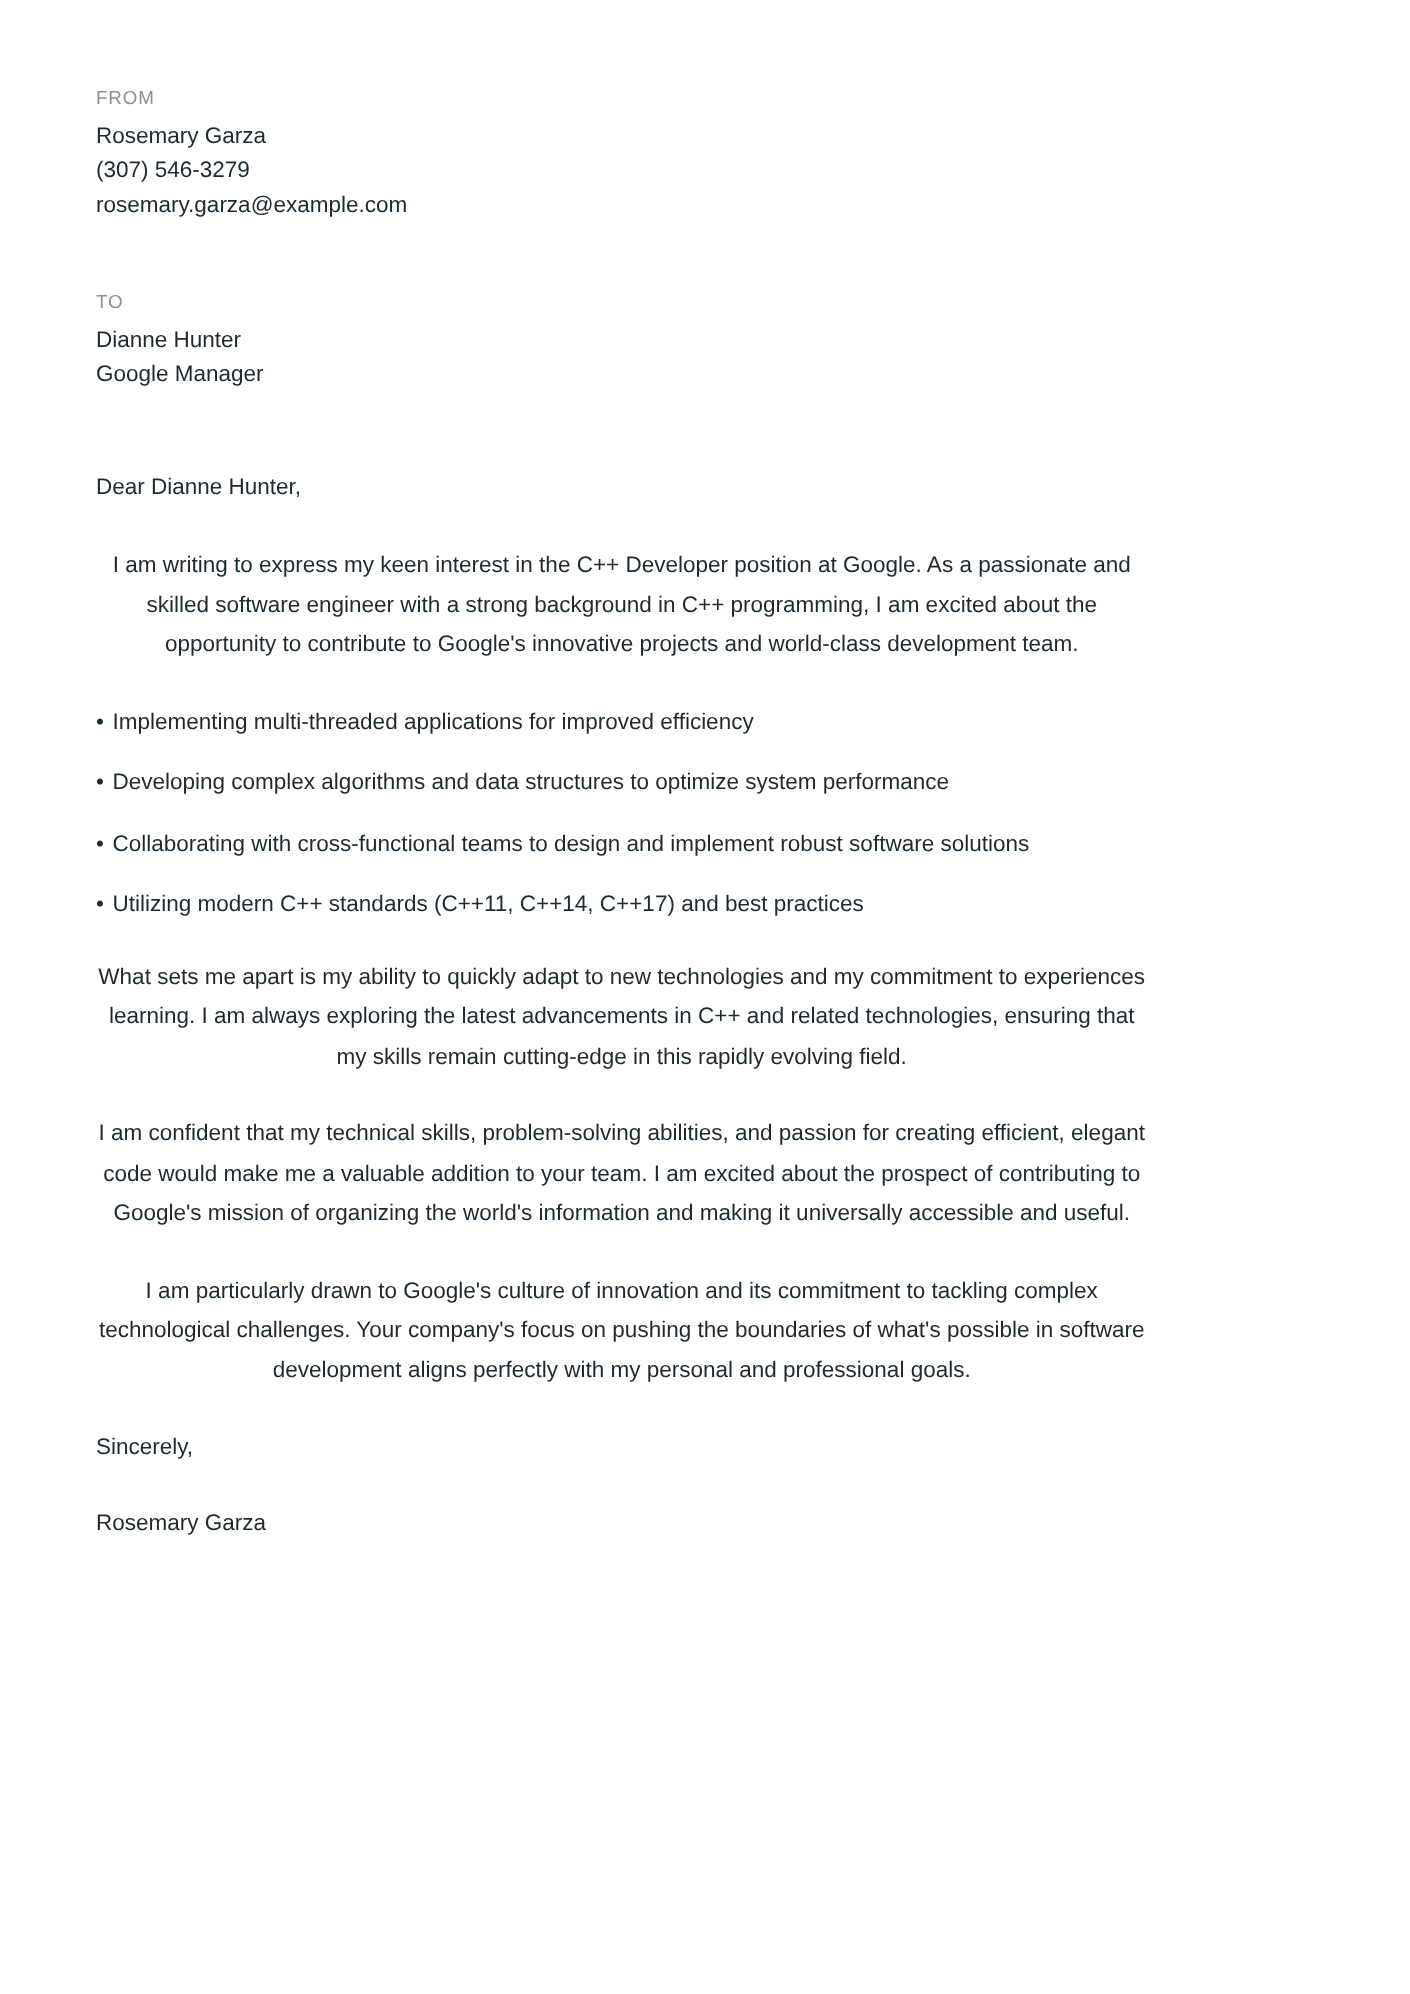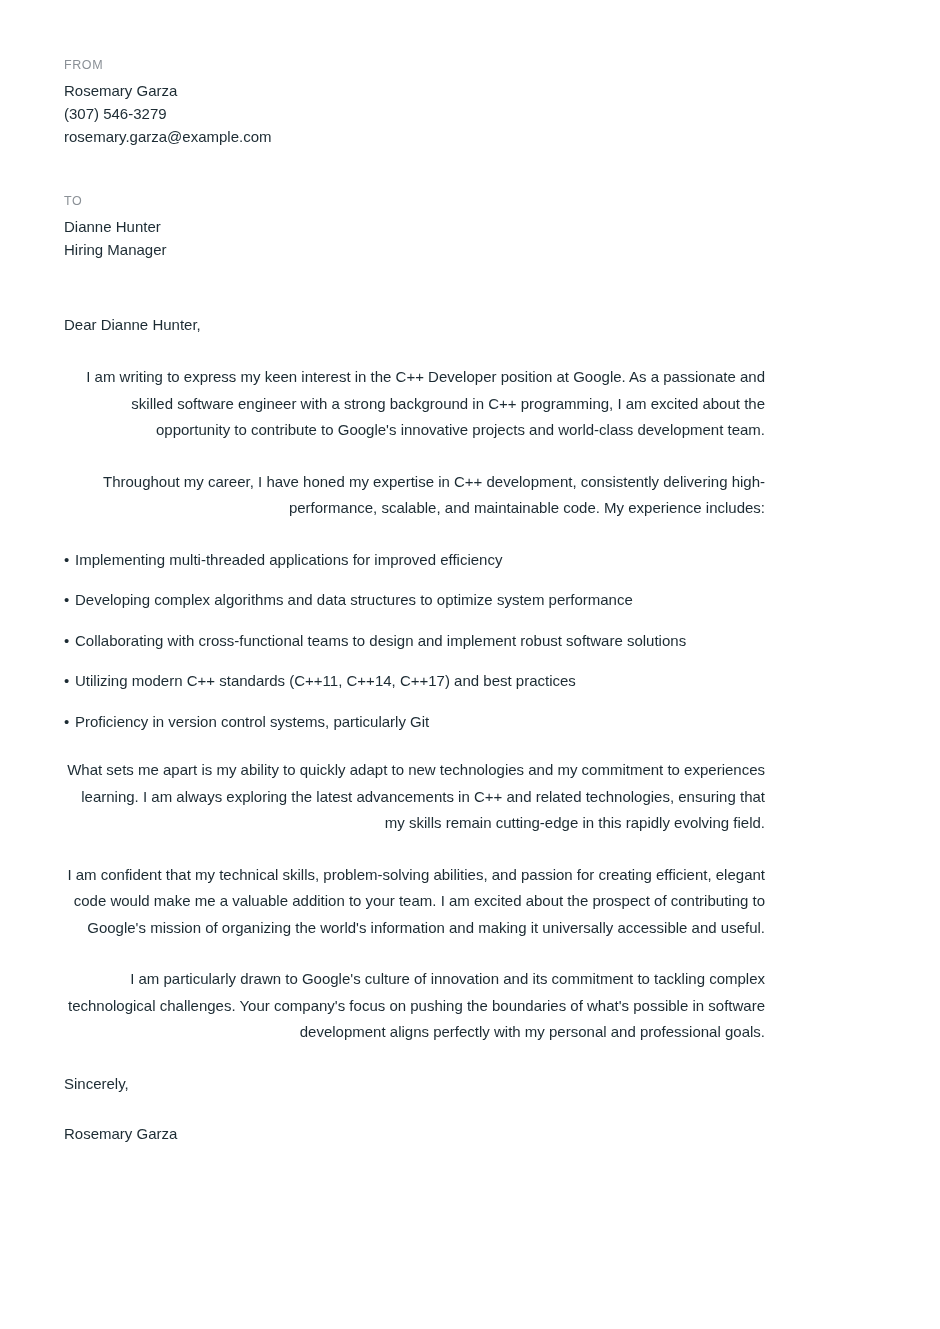--- a/index.html
+++ b/index.html
@@ -44,21 +44,21 @@
     font-size: 15px;
     line-height: 23px;
     color: #1c2b33;
     margin-bottom: 28px;
   }
   p.body-para {
     font-size: 15px;
     line-height: 26.5px;
     color: #1c2b33;
     margin: 0 0 25px 0;
-    text-align: right;
+    text-align: center;
   }
   ul.bullets {
     list-style: none;
     margin: 0 0 22px 0;
     padding: 0;
   }
   ul.bullets li {
     font-size: 15px;
     line-height: 26.5px;
     color: #1c2b33;
@@ -94,34 +94,32 @@
   <div class="from-block">
     <div class="section-label">FROM</div>
     <div class="block-line">Rosemary Garza</div>
     <div class="block-line">(307) 546-3279</div>
     <div class="block-line">rosemary.garza@example.com</div>
   </div>
 
   <div class="to-block">
     <div class="section-label">TO</div>
     <div class="block-line">Dianne Hunter</div>
-    <div class="block-line">Hiring Manager</div>
+    <div class="block-line">Google Manager</div>
   </div>
 
   <div class="salutation">Dear Dianne Hunter,</div>
 
   <p class="body-para">I am writing to express my keen interest in the C++ Developer position at Google. As a passionate and skilled software engineer with a strong background in C++ programming, I am excited about the opportunity to contribute to Google's innovative projects and world-class development team.</p>
-  <p class="body-para">Throughout my career, I have honed my expertise in C++ development, consistently delivering high-performance, scalable, and maintainable code. My experience includes:</p>
 
   <ul class="bullets">
     <li>Implementing multi-threaded applications for improved efficiency</li>
     <li>Developing complex algorithms and data structures to optimize system performance</li>
     <li>Collaborating with cross-functional teams to design and implement robust software solutions</li>
     <li>Utilizing modern C++ standards (C++11, C++14, C++17) and best practices</li>
-    <li>Proficiency in version control systems, particularly Git</li>
   </ul>
 
   <p class="body-para">What sets me apart is my ability to quickly adapt to new technologies and my commitment to experiences learning. I am always exploring the latest advancements in C++ and related technologies, ensuring that my skills remain cutting-edge in this rapidly evolving field.</p>
   <p class="body-para">I am confident that my technical skills, problem-solving abilities, and passion for creating efficient, elegant code would make me a valuable addition to your team. I am excited about the prospect of contributing to Google's mission of organizing the world's information and making it universally accessible and useful.</p>
   <p class="body-para">I am particularly drawn to Google's culture of innovation and its commitment to tackling complex technological challenges. Your company's focus on pushing the boundaries of what's possible in software development aligns perfectly with my personal and professional goals.</p>
 
   <div class="closing">Sincerely,</div>
   <div class="signature">Rosemary Garza</div>
 
 </div>

